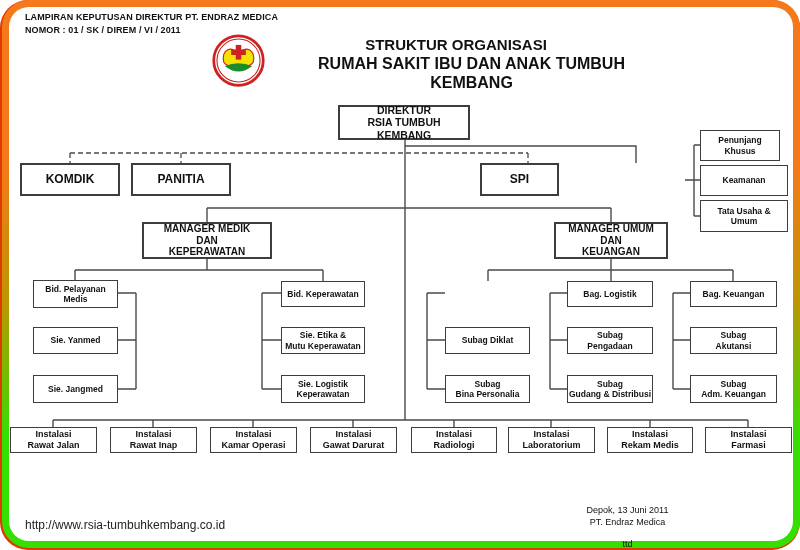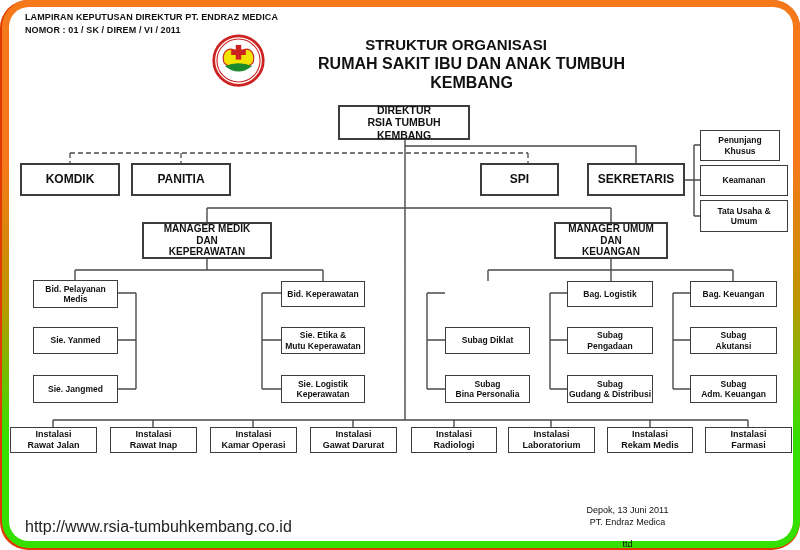--- a/index.html
+++ b/index.html
@@ -38,21 +38,21 @@
   .manager  { font-size:10px;   border-width:2px; }
   .small    { font-size:8.5px; }
   .side     { font-size:8.5px; }
   .inst     { font-size:9px; }
 
   .signature { position:absolute; left:540px; top:464px; width:175px; text-align:center; font-size:9px; line-height:12px;margin-top:40px; }
   .signature .ttd  { margin-top:10px; }
   .signature .name { display:inline-block; margin-top:5px; padding:0 6px 1px 6px; border-bottom:1.5px solid #111; }
   .signature .role { margin-top:1px; }
 
-  .site { position:absolute; left:25px; top:518px; font-size:16px; color:#222; }
+  .site { position:absolute; left:25px; top:518px; font-size:12px; color:#222; }
 </style>
 </head>
 <body>
 
 <div id="page">
 
   <div class="frame-red"></div>
   <div class="frame-main"></div>
   <div class="frame-inner"></div>
 
@@ -95,21 +95,20 @@
         M454 420 V427 M551 420 V427 M650 420 V427 M748 420 V427"></path>
       <path class="dashline" d="M70 153 H528 M70 153 V163 M181 153 V163 M528 153 V163"></path>
     </svg>
 
     <div class="obox direktur" style="left:338px;top:105px;width:132px;height:35px">DIREKTUR
 RSIA TUMBUH KEMBANG</div>
 
     <div class="obox big" style="left:20px;top:163px;width:100px;height:33px">KOMDIK</div>
     <div class="obox big" style="left:131px;top:163px;width:100px;height:33px">PANITIA</div>
     <div class="obox big" style="left:480px;top:163px;width:79px;height:33px">SPI</div>
-    <div class="obox big" style="left:587px;top:163px;width:98px;height:33px">SEKRETARIS</div>
 
     <div class="obox side" style="left:700px;top:130px;width:80px;height:31px">Penunjang
 Khusus</div>
     <div class="obox side" style="left:700px;top:165px;width:88px;height:31px">Keamanan</div>
     <div class="obox side" style="left:700px;top:200px;width:88px;height:32px">Tata Usaha &amp;
 Umum</div>
 
     <div class="obox manager" style="left:142px;top:222px;width:130px;height:37px">MANAGER MEDIK
 DAN
 KEPERAWATAN</div>

